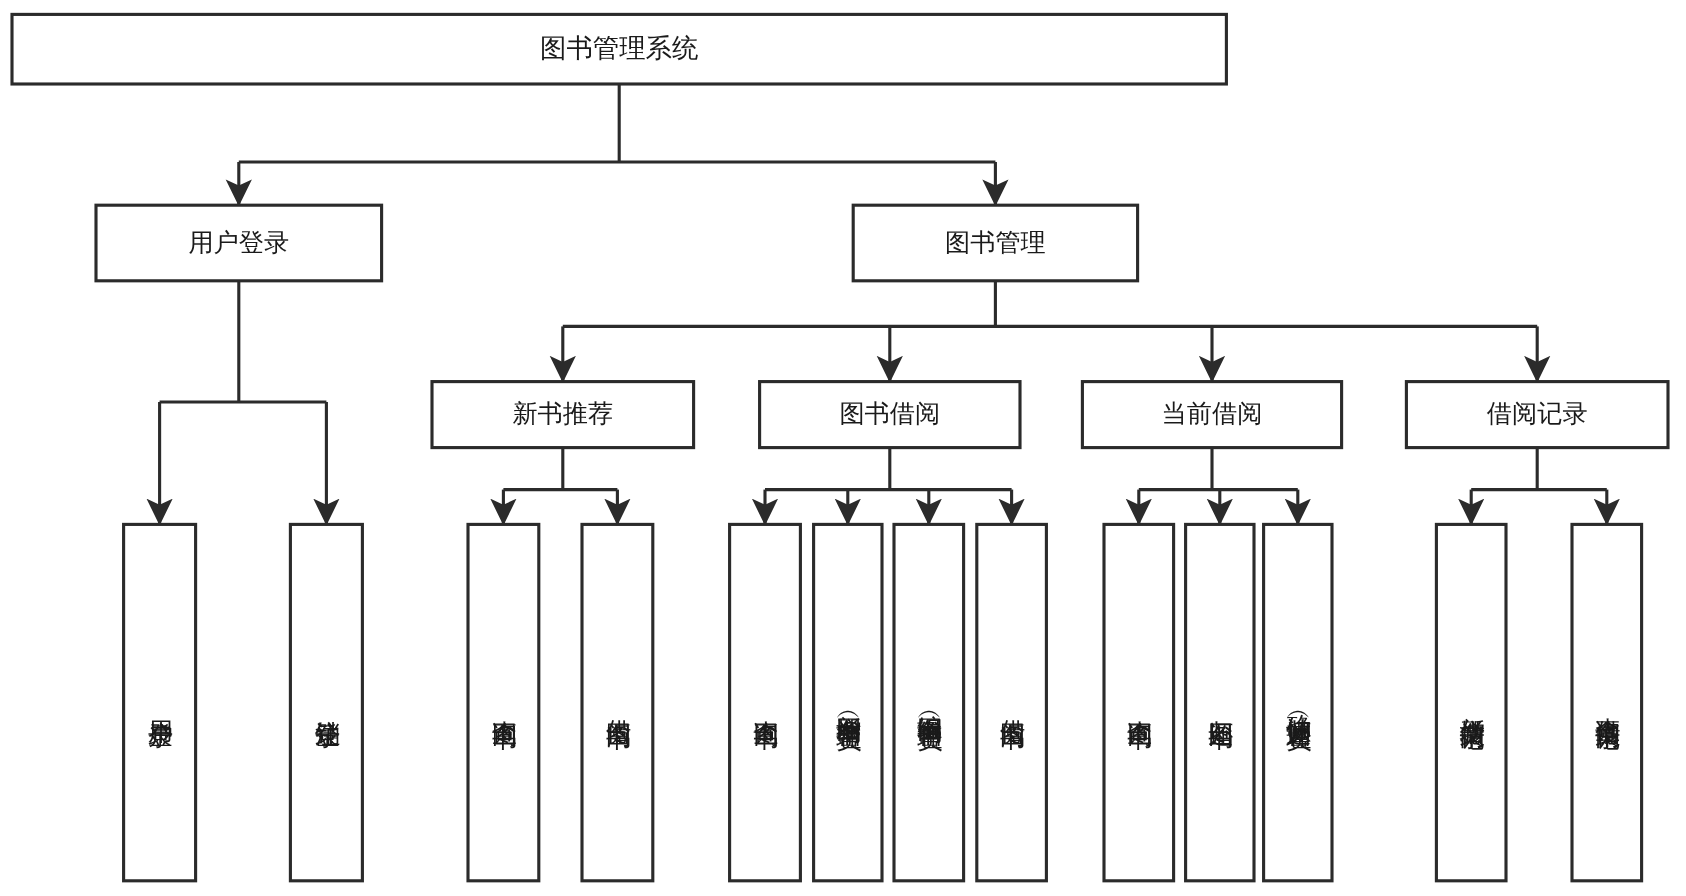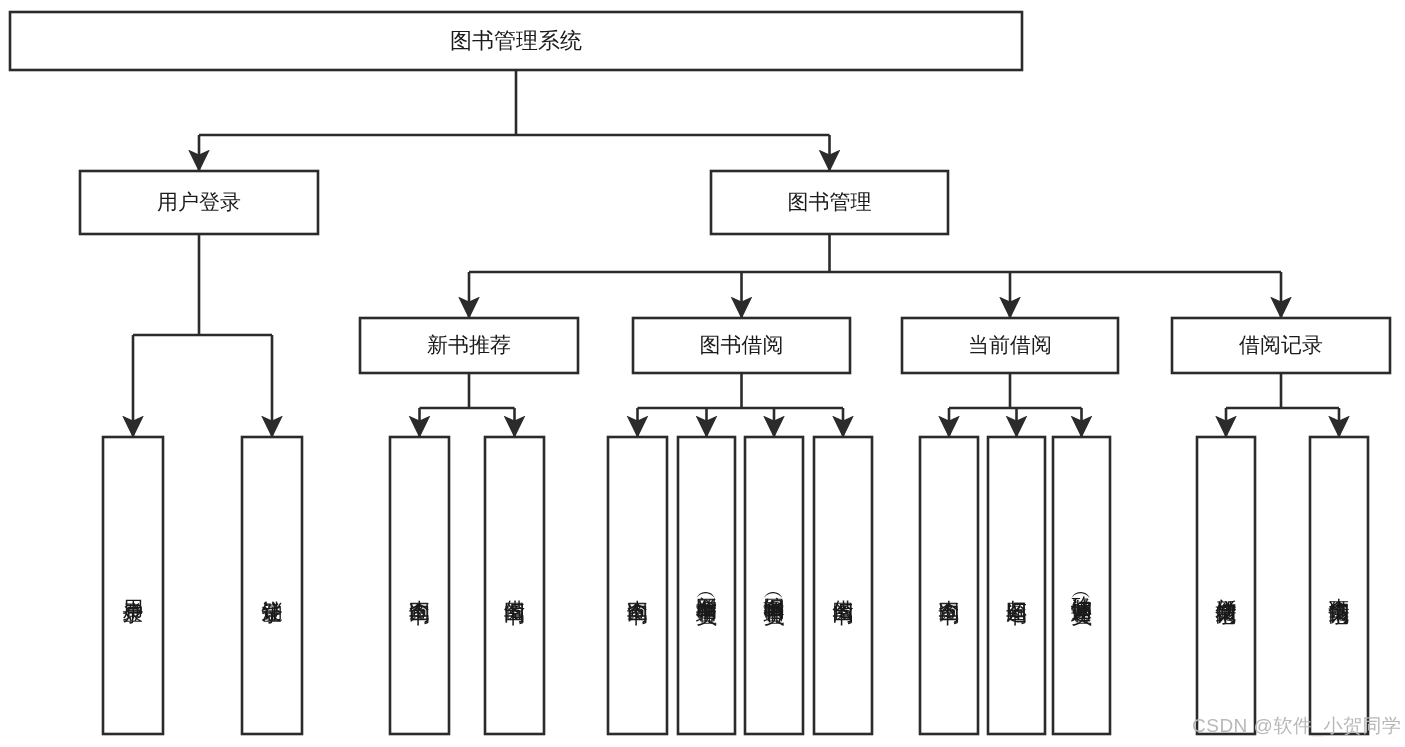--- a/index.html
+++ b/index.html
@@ -165,14 +165,13 @@
       <div class="leaf-label" style="left: 678px; top: 437px; width: 57px; height: 297px;">新增图书（管理员）</div>
       <div class="leaf-label" style="left: 745px; top: 437px; width: 58px; height: 297px;">编辑图书（管理员）</div>
       <div class="leaf-label" style="left: 814px; top: 437px; width: 58px; height: 297px;">借阅图书</div>
       <div class="leaf-label" style="left: 920px; top: 437px; width: 58px; height: 297px;">查询图书</div>
       <div class="leaf-label" style="left: 988px; top: 437px; width: 57px; height: 297px;">归还图书</div>
       <div class="leaf-label" style="left: 1053px; top: 437px; width: 57px; height: 297px;">确认归还（管理员）</div>
       <div class="leaf-label" style="left: 1197px; top: 437px; width: 58px; height: 297px;">新增借阅记录</div>
       <div class="leaf-label" style="left: 1310px; top: 437px; width: 58px; height: 297px;">查询借阅记录</div>
     </div>
 
-  <div class="watermark" style="left: 1192px; top: 713px;">CSDN @软件_小贺同学</div>
 </div>
 
 </body></html>

